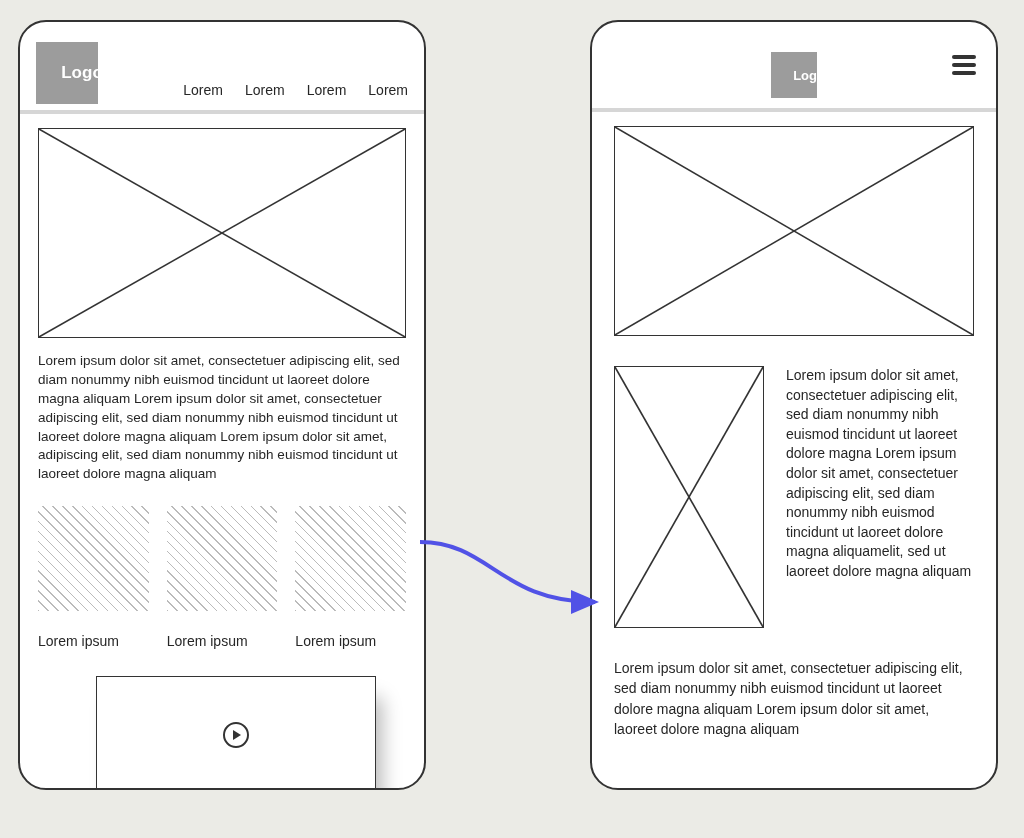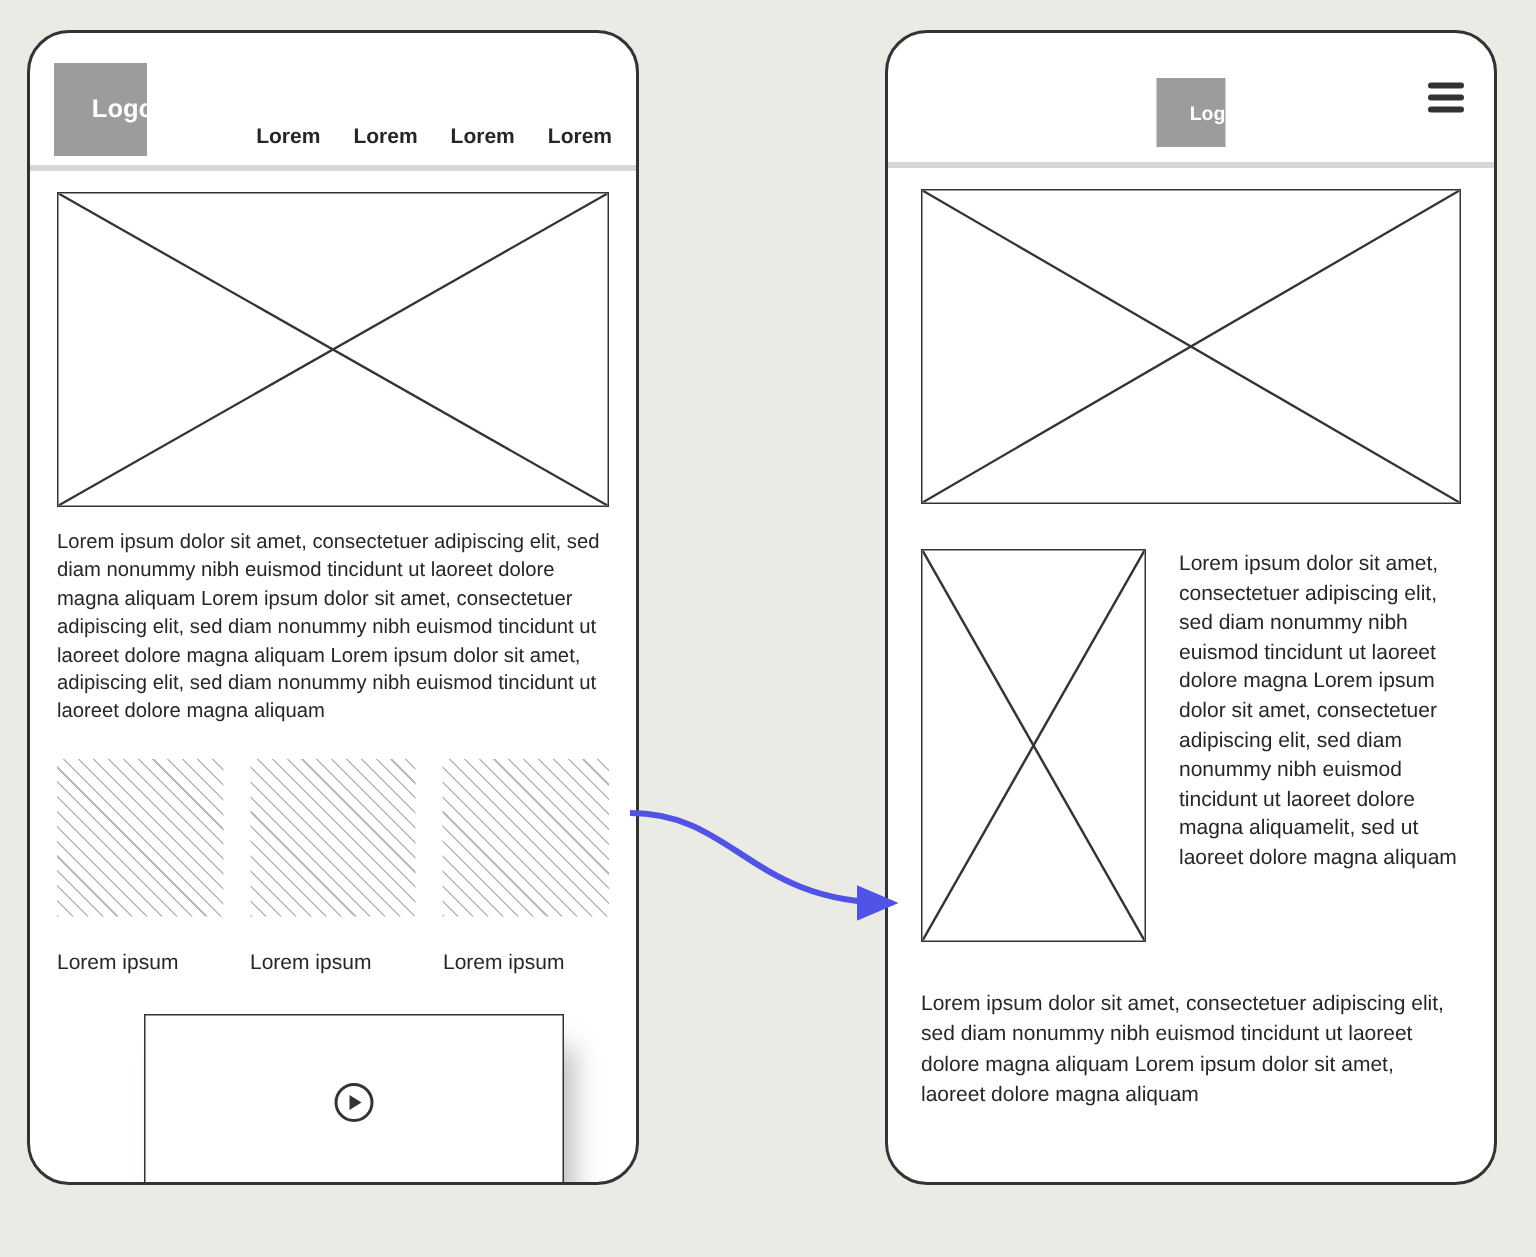--- a/index.html
+++ b/index.html
@@ -50,21 +50,21 @@
   }
   .logo.big { width: 62px; height: 62px; font-size: 17px; }
   .logo.small { width: 46px; height: 46px; font-size: 13px; }
   .nav {
     margin-left: auto;
     display: flex;
     gap: 22px;
     font-size: 14px;
     padding-bottom: 6px;
   }
-  .nav span { cursor: pointer; font-weight: bold; }
+  .nav span { cursor: pointer; }
   .hamburger {
     position: absolute;
     right: 20px;
     top: 50%;
     transform: translateY(-50%);
     width: 24px;
     cursor: pointer;
   }
   .hamburger div {
     height: 4px;

